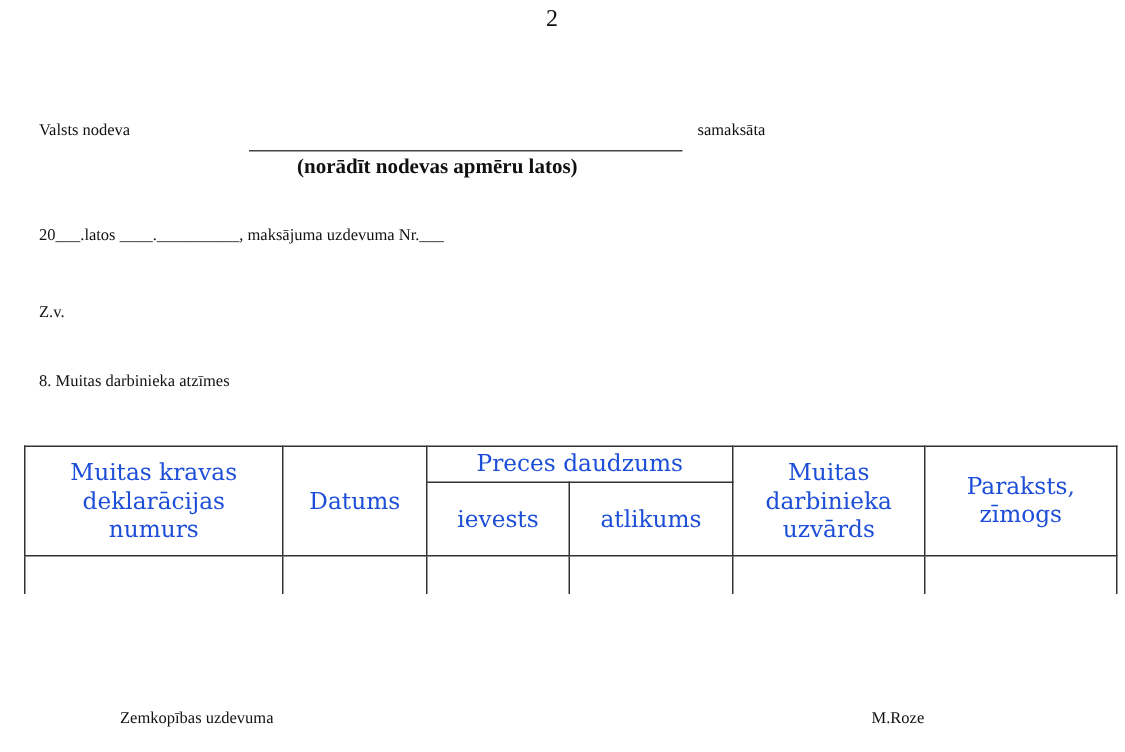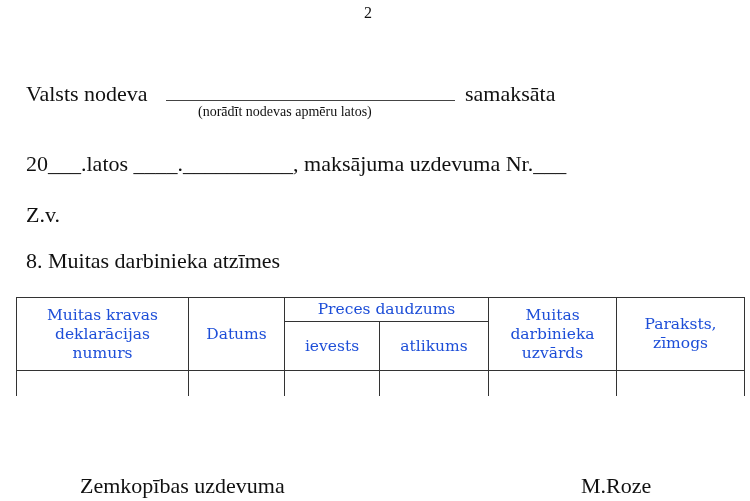--- a/index.html
+++ b/index.html
@@ -1,25 +1,25 @@
 <!DOCTYPE html>
 <html><head>
 <meta charset="utf-8">
 <style>
   html, body { margin: 0; padding: 0; }
   body {
     width: 750px; height: 501px; background: #ffffff; position: relative; overflow: hidden;
     font-family: "Liberation Serif", "DejaVu Serif", serif; color: #111;
   }
   .abs { position: absolute; white-space: nowrap; }
-  .t17 { font-size: 22px; }
+  .t17 { font-size: 11px; }
   .page-num { left: 364px; top: 4px; font-size: 16px; }
   .line1 { left: 26px; top: 81px; }
   .fee-line { left: 166px; top: 100px; width: 289px; height: 0; border-top: 1.5px solid #444; }
-  .fee-hint { left: 198px; top: 104px; font-size: 14px; }
+  .fee-hint { left: 198px; top: 104px; font-size: 14px; font-weight: bold; }
   .paid { left: 465px; top: 81px; }
   .date-line { left: 26px; top: 151px; }
   .zv { left: 26px; top: 202px; }
   .section { left: 26px; top: 248px; }
   table.marks {
     position: absolute; left: 16px; top: 297px; border-collapse: collapse;
     font-family: "DejaVu Serif", "Liberation Serif", serif; font-size: 15.5px; color: #1d4ed8;
   }
   table.marks td, table.marks th {
     border: 1px solid #333; text-align: center; font-weight: normal; padding: 0; line-height: 19px;

